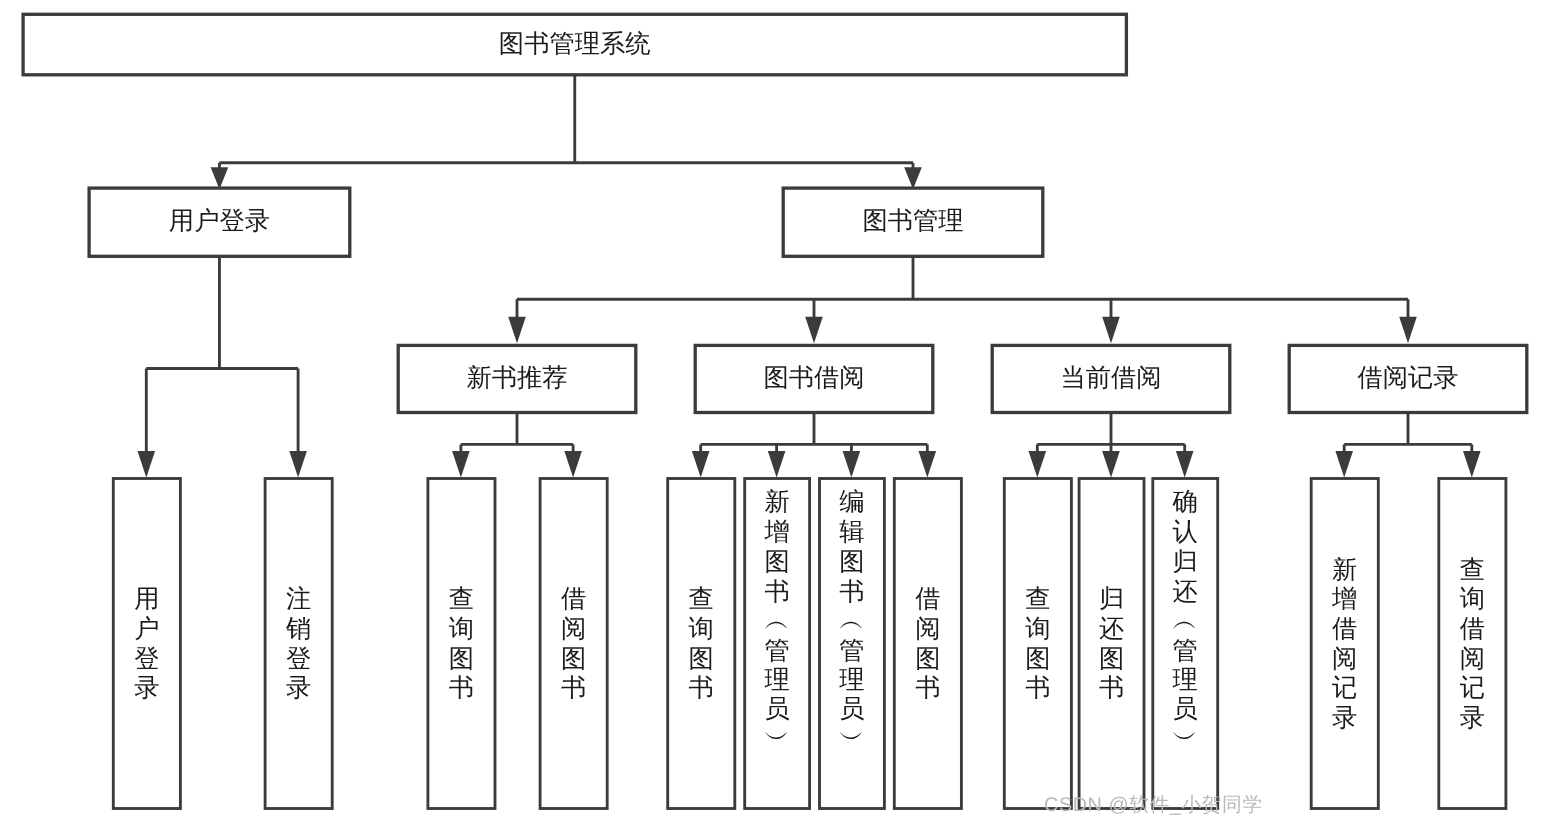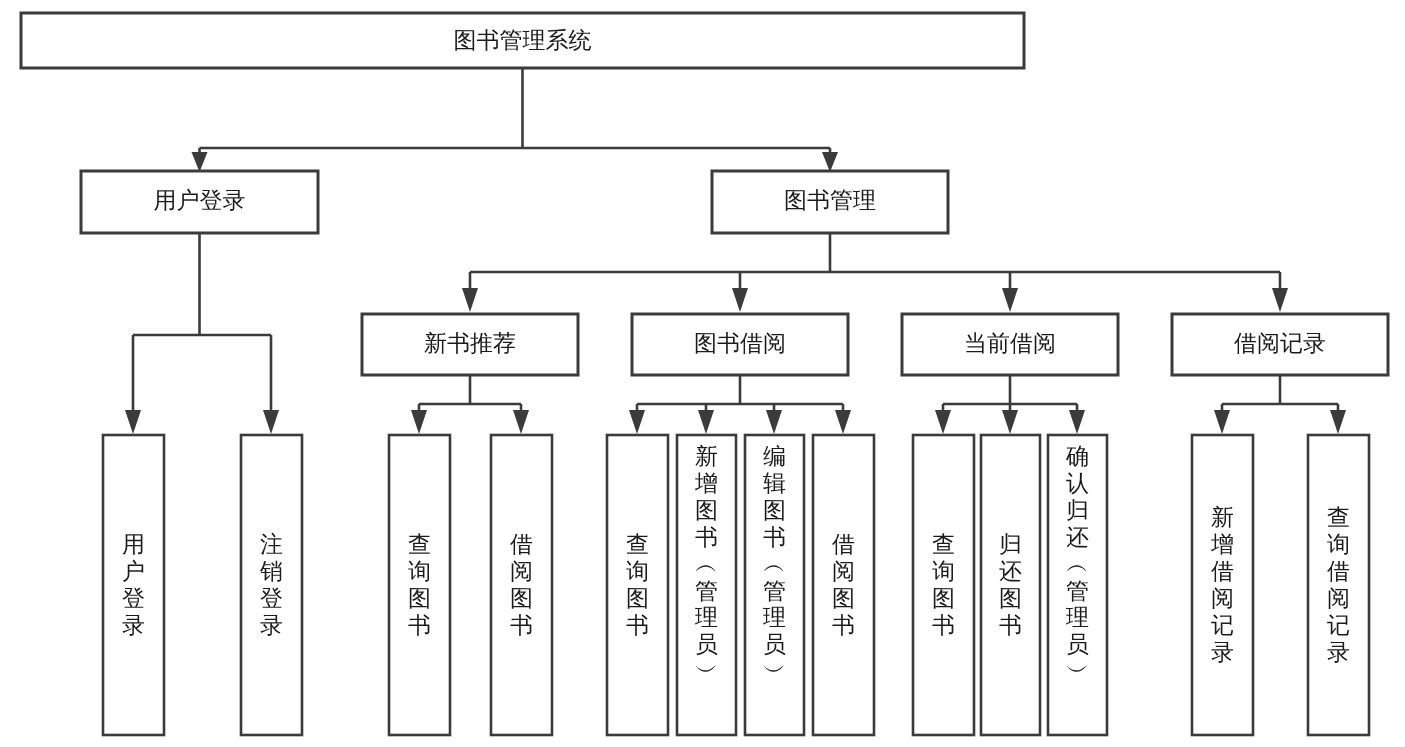--- a/index.html
+++ b/index.html
@@ -307,13 +307,14 @@
     </div>
   <div class="vlabel" style="left:1308px; top:435px; width:61px; height:300px;">
       <span>查</span>
       <span>询</span>
       <span>借</span>
       <span>阅</span>
       <span>记</span>
       <span>录</span>
     </div>
 
+  <div class="watermark">CSDN @软件_小贺同学</div>
 </div>
 
 </body></html>

